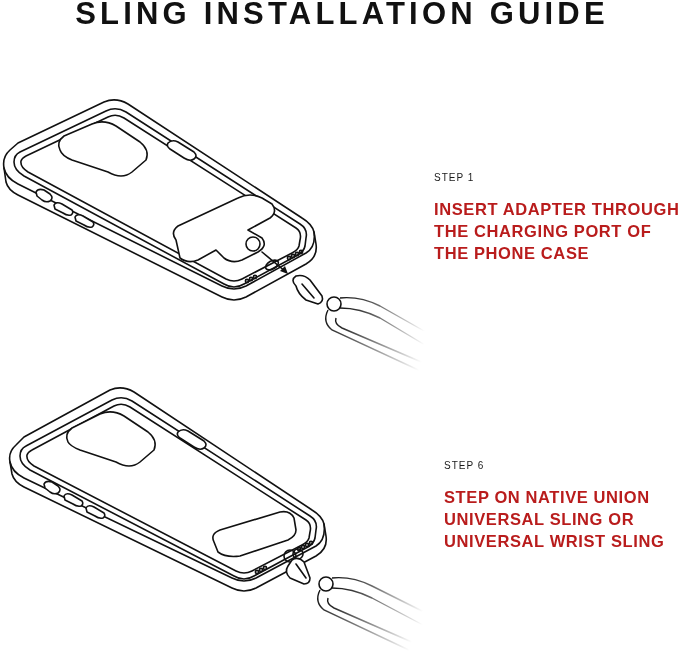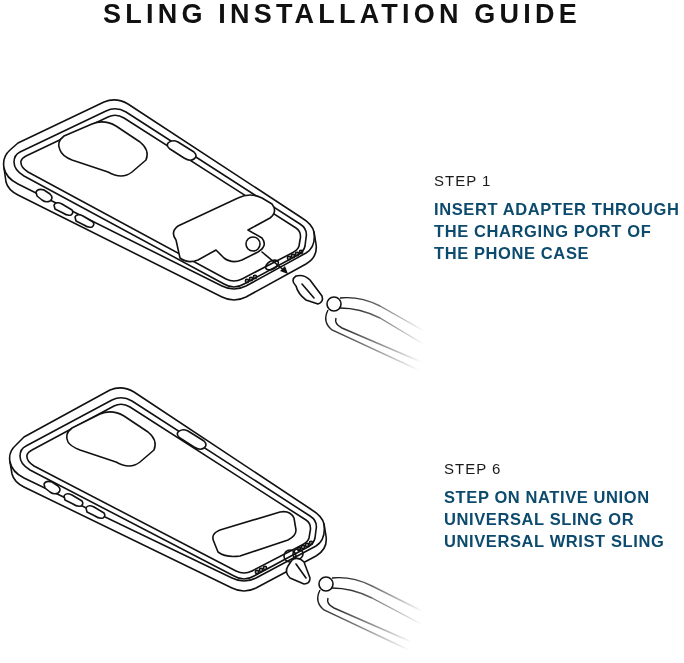--- a/index.html
+++ b/index.html
@@ -1,20 +1,20 @@
 <!DOCTYPE html>
 <html><head>
 <meta charset="utf-8">
 <style>
   html, body { margin: 0; padding: 0; background: #ffffff; }
   body { width: 684px; height: 663px; position: relative; overflow: hidden; font-family: "Liberation Sans", "DejaVu Sans", sans-serif; color: #111111; }
-  .title { position: absolute; left: 0; top: 0; width: 684px; text-align: center; font-size: 27px; font-weight: 700; letter-spacing: 4.2px; line-height: 28px; }
+  .title { position: absolute; left: 0; top: 0; width: 684px; text-align: center; font-size: 31px; font-weight: 700; letter-spacing: 4.2px; line-height: 28px; }
   .illus { position: absolute; left: 0; top: 0; }
-  .step-label { position: absolute; font-size: 15px; letter-spacing: 1px; font-weight: 400; color: #1a1a1a; }
-  .step-text { position: absolute; font-size: 16.5px; font-weight: 700; line-height: 22px; letter-spacing: 0.6px; color: #0c4a6e; white-space: pre-line; }
+  .step-label { position: absolute; font-size: 10px; letter-spacing: 1px; font-weight: 400; color: #1a1a1a; }
+  .step-text { position: absolute; font-size: 16.5px; font-weight: 700; line-height: 22px; letter-spacing: 0.6px; color: #b91c1c; white-space: pre-line; }
   svg .ln { fill: none; stroke: #111; stroke-width: 1.6; stroke-linejoin: round; stroke-linecap: round; }
   svg .fw { fill: #fff; stroke: #111; stroke-width: 1.6; stroke-linejoin: round; }
 </style>
 </head>
 <body>
 
 <div class="title">SLING INSTALLATION GUIDE</div>
 
 <svg class="illus" width="684" height="663" viewBox="0 0 684 663">
   <defs>

